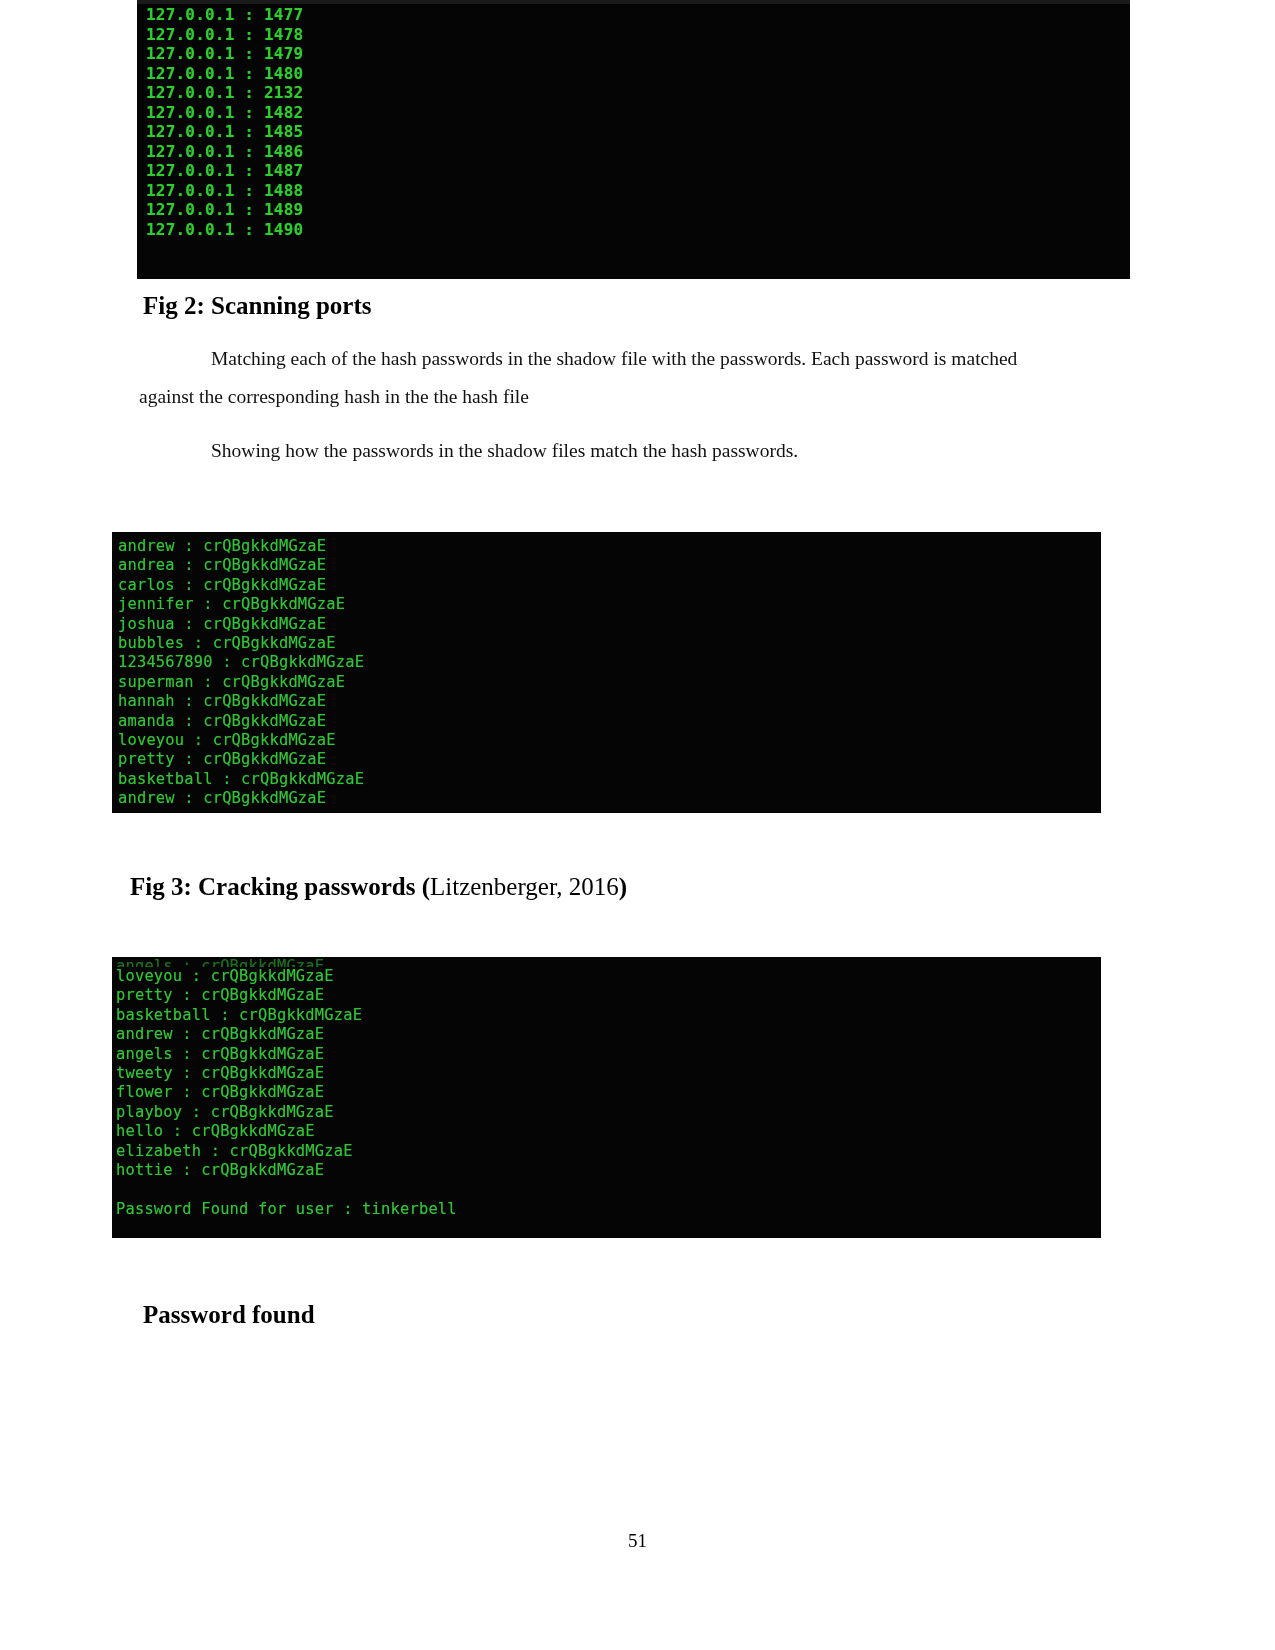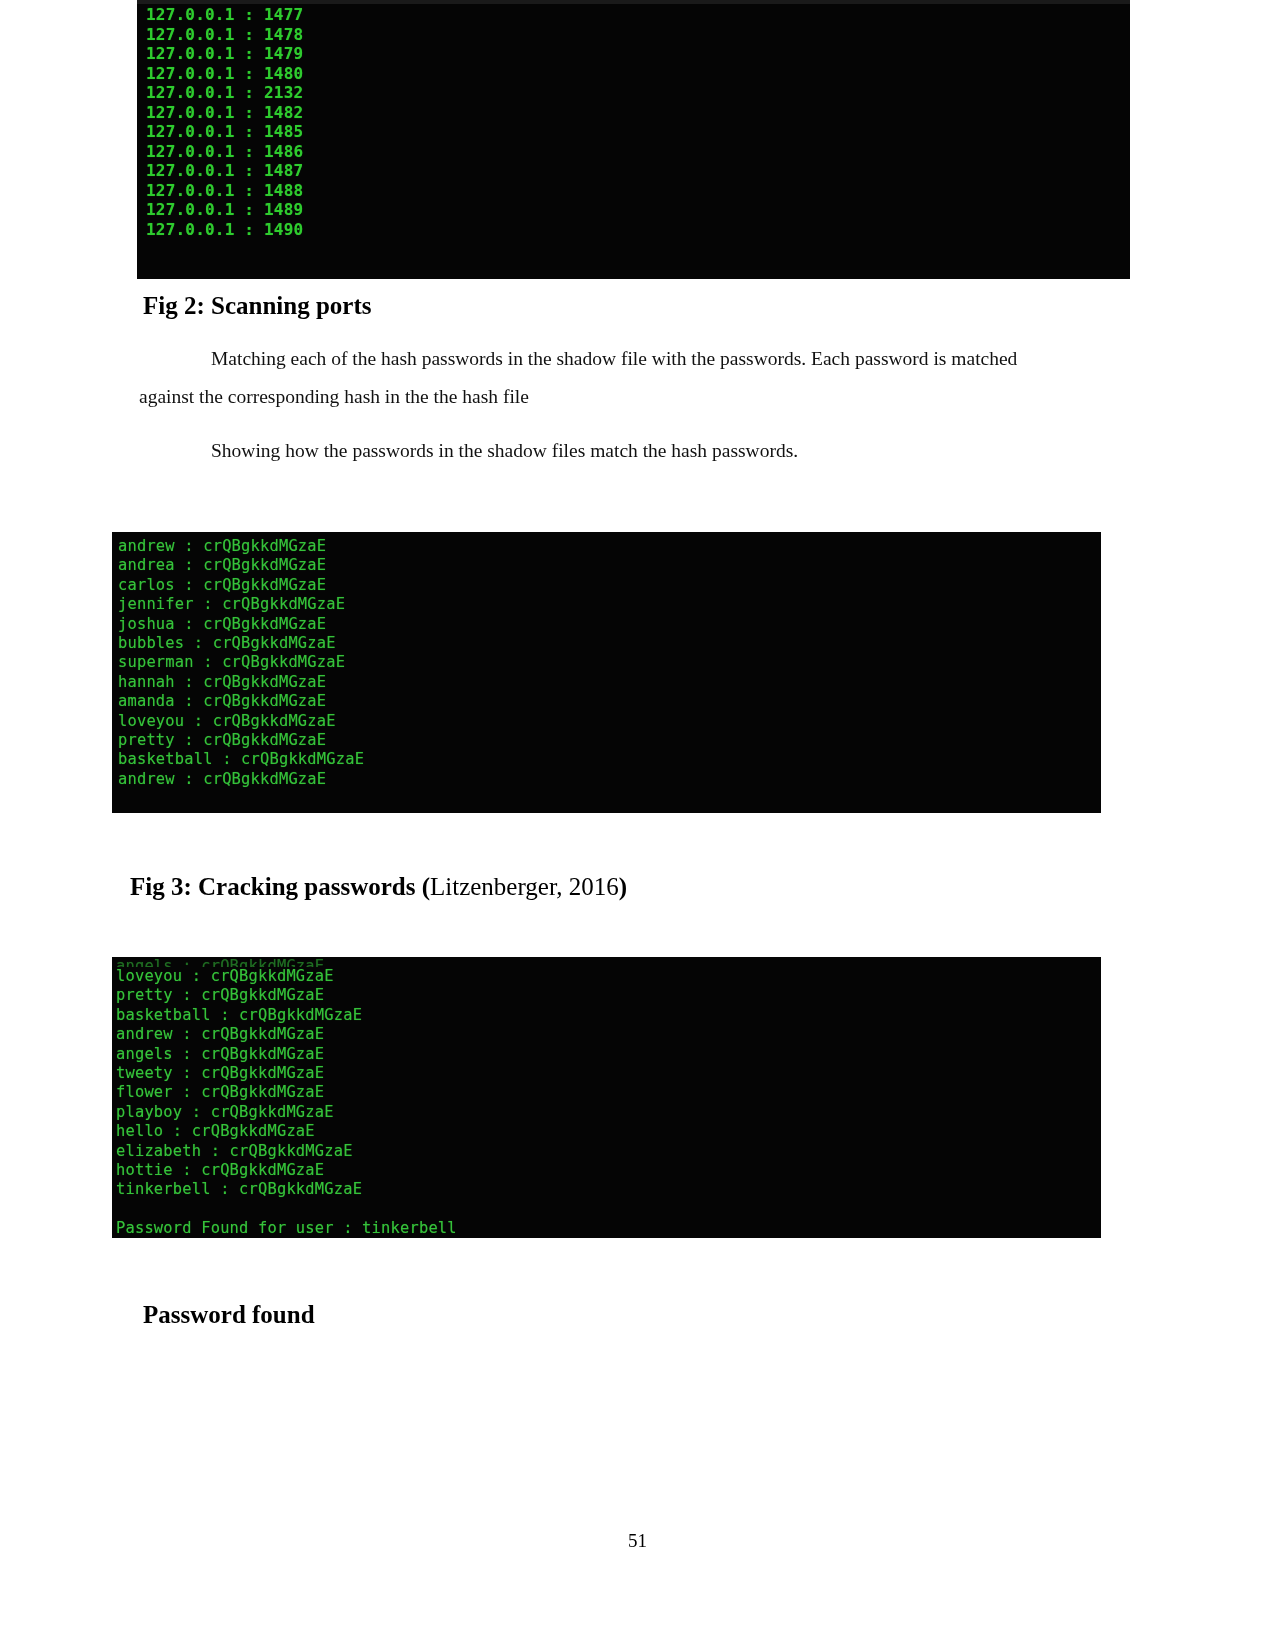--- a/index.html
+++ b/index.html
@@ -163,20 +163,21 @@
 
   <div class="body-para" id="para-showing">Showing how the passwords in the shadow files match the hash passwords.</div>
 
   <div class="terminal" id="terminal-crack-1">
     <div class="tline">andrew : crQBgkkdMGzaE</div>
     <div class="tline">andrea : crQBgkkdMGzaE</div>
     <div class="tline">carlos : crQBgkkdMGzaE</div>
     <div class="tline">jennifer : crQBgkkdMGzaE</div>
     <div class="tline">joshua : crQBgkkdMGzaE</div>
     <div class="tline">bubbles : crQBgkkdMGzaE</div>
+    <div class="tline">1234567890 : crQBgkkdMGzaE</div>
     <div class="tline">superman : crQBgkkdMGzaE</div>
     <div class="tline">hannah : crQBgkkdMGzaE</div>
     <div class="tline">amanda : crQBgkkdMGzaE</div>
     <div class="tline">loveyou : crQBgkkdMGzaE</div>
     <div class="tline">pretty : crQBgkkdMGzaE</div>
     <div class="tline">basketball : crQBgkkdMGzaE</div>
     <div class="tline">andrew : crQBgkkdMGzaE</div>
   </div>
 
   <div class="fig-caption" id="caption-fig3"><span>Fig 3: Cracking passwords (</span><span class="cite">Litzenberger, 2016</span><span>)</span></div>
@@ -189,21 +190,20 @@
     <div class="tline">pretty : crQBgkkdMGzaE</div>
     <div class="tline">basketball : crQBgkkdMGzaE</div>
     <div class="tline">andrew : crQBgkkdMGzaE</div>
     <div class="tline">angels : crQBgkkdMGzaE</div>
     <div class="tline">tweety : crQBgkkdMGzaE</div>
     <div class="tline">flower : crQBgkkdMGzaE</div>
     <div class="tline">playboy : crQBgkkdMGzaE</div>
     <div class="tline">hello : crQBgkkdMGzaE</div>
     <div class="tline">elizabeth : crQBgkkdMGzaE</div>
     <div class="tline">hottie : crQBgkkdMGzaE</div>
-    <div class="tline">tinkerbell : crQBgkkdMGzaE</div>
     <div class="blank"></div>
     <div class="tline">Password Found for user : tinkerbell</div>
 
   </div>
 
   <div class="fig-caption" id="heading-password-found">Password found</div>
 
   <div class="page-number">51</div>
 
 </div>

